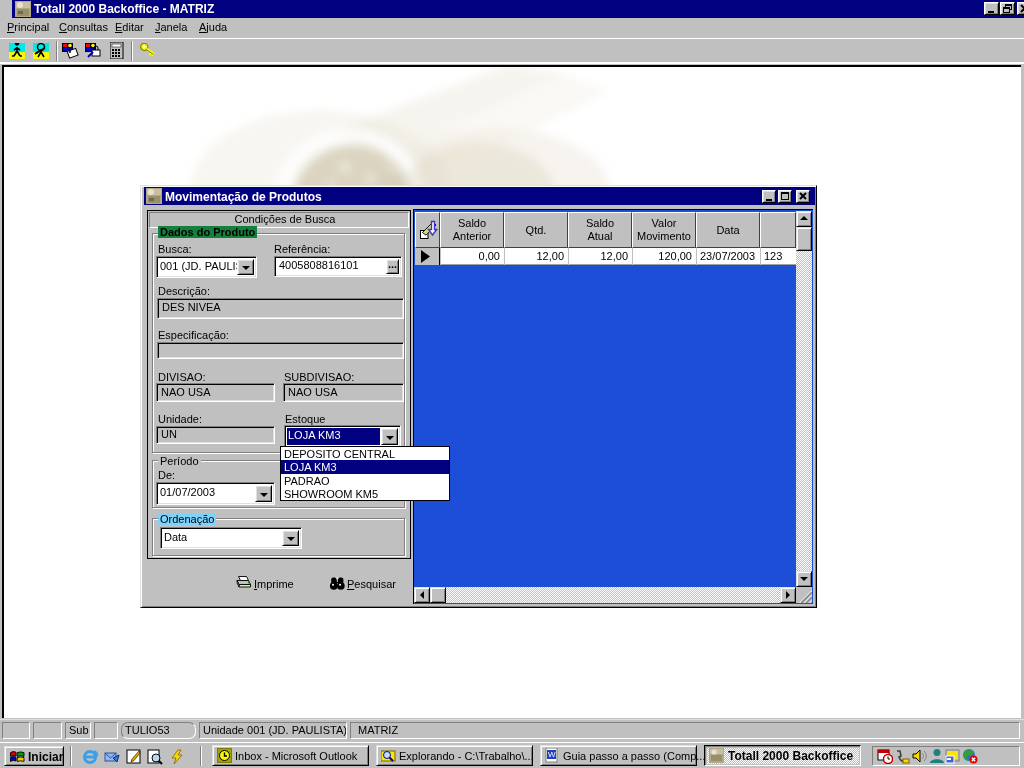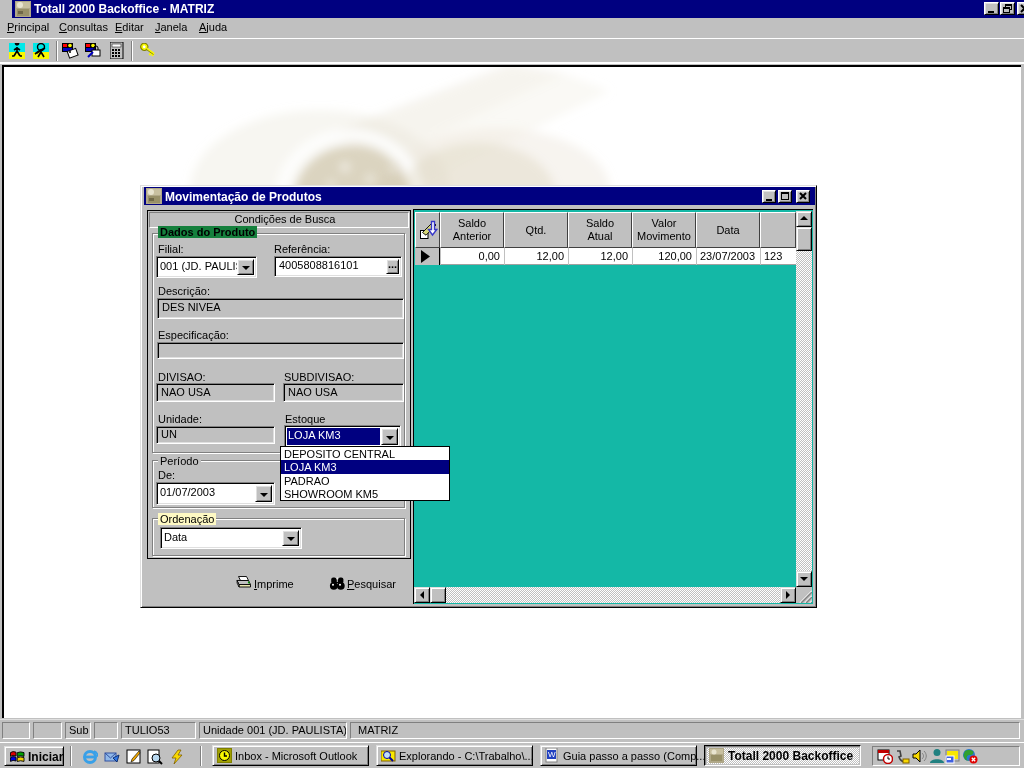--- a/index.html
+++ b/index.html
@@ -167,21 +167,21 @@
     <div class="wbtn" style="left:652px;top:3px;width:14px;height:13px;"><svg width="12" height="11">
           <path d="M3 2 L9 8 M9 2 L3 8" stroke="#000" stroke-width="2"></path>
         </svg></div>
   </div>
 
   <div class="abs" style="left:6px;top:24px;width:264px;height:349px;background:#c0c0c0;border:1px solid #000;">
     <div class="abs sunken1" style="left:1px;top:1px;width:260px;height:16px;text-align:center;padding-left:12px;">Condições de Busca</div>
 
     <div class="abs etch" style="left:4px;top:22px;width:253px;height:220px;"></div>
     <div class="lbl" style="left:10px;top:15px;background:#15803d;padding:0 2px;font-weight:bold;">Dados do Produto</div>
-    <div class="lbl" style="left:10px;top:32px;">Filial:</div>
+    <div class="lbl" style="left:10px;top:32px;">Busca:</div>
     <div class="lbl" style="left:126px;top:32px;">Referência:</div>
 
     <div class="abs edit" style="left:8px;top:45px;width:101px;height:22px;background:#fff;">
       <div class="abs" style="left:3px;top:3px;">001 (JD. PAULIS</div>
       <div class="combo-arrow" style="right:2px;top:2px;width:17px;height:16px;">
           <div class="tri-down" style="left:4px;top:6px;"></div>
         </div>
     </div>
 
     <div class="abs edit" style="left:126px;top:45px;width:128px;height:21px;background:#fff;">
@@ -221,21 +221,21 @@
     <div class="lbl" style="left:10px;top:244px;background:#c0c0c0;padding:0 2px;">Período</div>
     <div class="lbl" style="left:10px;top:258px;">De:</div>
     <div class="abs edit" style="left:8px;top:271px;width:119px;height:23px;background:#fff;">
       <div class="abs" style="left:3px;top:3px;">01/07/2003</div>
       <div class="combo-arrow" style="right:2px;top:2px;width:17px;height:17px;">
           <div class="tri-down" style="left:4px;top:7px;"></div>
         </div>
     </div>
 
     <div class="abs etch" style="left:4px;top:307px;width:253px;height:38px;"></div>
-    <div class="lbl" style="left:10px;top:302px;background:#fef9c3;padding:0 2px;">Ordenação</div>
+    <div class="lbl" style="left:10px;top:302px;background:#7dd3fc;padding:0 2px;">Ordenação</div>
     <div class="abs edit" style="left:12px;top:316px;width:142px;height:22px;background:#fff;">
       <div class="abs" style="left:3px;top:3px;">Data</div>
       <div class="combo-arrow" style="right:2px;top:2px;width:17px;height:16px;">
           <div class="tri-down" style="left:4px;top:6px;"></div>
         </div>
     </div>
   </div>
 
   <svg class="abs" style="left:93px;top:389px" width="18" height="17" viewBox="0 0 18 17">
       <path d="M4.5 1.5 L12.5 1.5 L14.5 5.5 L6.5 5.5 Z" fill="#fff" stroke="#000" stroke-width="0.9"></path>
@@ -252,21 +252,21 @@
         <rect x="2.2" y="2.5" width="5.2" height="6" rx="2"></rect>
         <rect x="9.2" y="2.5" width="5.2" height="6" rx="2"></rect>
         <rect x="6.5" y="4.5" width="3.6" height="3.5"></rect>
       </g>
       <circle cx="4" cy="9.8" r="1" fill="#fff"></circle>
       <circle cx="11" cy="9.8" r="1" fill="#fff"></circle>
       <path d="M8.3 2.5 L8.3 7" stroke="#fff" stroke-width="0.8"></path>
     </svg>
   <div class="lbl" style="left:206px;top:392px;"><u>P</u>esquisar</div>
 
-  <div class="abs" style="left:272px;top:23px;width:400px;height:395px;border:1px solid #000;border-right:none;border-bottom:none;background:#14b8a6;">
+  <div class="abs" style="left:272px;top:23px;width:400px;height:395px;border:1px solid #000;border-right:none;border-bottom:none;background:#1d4ed8;">
 
     <div class="ghc" style="left:1px;top:1px;width:25px;">
       <svg class="abs" style="left:3px;top:6px" width="19" height="20" viewBox="0 0 19 20">
           <rect x="1.5" y="11.5" width="7.5" height="8" fill="#fff" stroke="#000"></rect>
           <path d="M3.5 13.5 L12 5 L15 8 L7 16.2 Z" fill="#d8d878" stroke="#000" stroke-width="0.9"></path>
           <path d="M12 5 L14 3 L17 6 L15 8 Z" fill="#f0f0a0" stroke="#000" stroke-width="0.9"></path>
           <path d="M10.5 3.5 h3 v8 h2.3 L11.5 17 L7.5 11.5 h3 z" fill="#fff" stroke="#3838c8" stroke-width="1.4" transform="translate(2,-1)"></path>
         </svg>
     </div>
     <div class="ghc" style="left:26px;top:1px;width:64px;">Saldo<br>Anterior</div>
@@ -329,21 +329,21 @@
   <div style="height:14px;padding:1px 0 0 3px;background:#000080;color:#fff;white-space:nowrap;">LOJA KM3</div>
   <div style="height:13px;padding:1px 0 0 3px;white-space:nowrap;">PADRAO</div>
   <div style="height:13px;padding:1px 0 0 3px;white-space:nowrap;">SHOWROOM KM5</div>
 </div>
 
 <div class="abs" style="left:0;top:719px;width:1024px;height:23px;background:#c0c0c0;border-top:1px solid #dfdfdf;">
   <div class="abs sunken1" style="left:2px;top:2px;width:28px;height:17px;"></div>
   <div class="abs sunken1" style="left:33px;top:2px;width:29px;height:17px;"></div>
   <div class="abs sunken1" style="left:65px;top:2px;width:26px;height:17px;padding:1px 3px;">Sub</div>
   <div class="abs sunken1" style="left:94px;top:2px;width:24px;height:17px;"></div>
-  <div class="abs sunken1" style="left:121px;top:2px;width:75px;height:17px;padding:1px 3px;">TULIO53</div>
+  <div class="abs sunken1" style="left:121px;top:2px;width:75px;height:17px;padding:1px 3px;border-radius:7px;">TULIO53</div>
   <div class="abs sunken1" style="left:199px;top:2px;width:148px;height:17px;padding:1px 3px;">Unidade 001 (JD. PAULISTA)</div>
   <div class="abs sunken1" style="left:350px;top:2px;width:670px;height:17px;padding:1px 7px;">MATRIZ</div>
 </div>
 
 <div class="abs" style="left:0;top:742px;width:1024px;height:26px;background:#c0c0c0;border-top:1px solid #fff;">
   <div class="abs raised" style="left:4px;top:3px;width:60px;height:20px;">
     <svg class="abs" style="left:4px;top:2px" width="17" height="15" viewBox="0 0 17 15">
         <g stroke="#000" stroke-width="0.9">
           <path d="M1.5 3.6 Q4 1.8 7 3.2 L7 7 Q4 5.6 1.5 7.4 Z" fill="#e00000"></path>
           <path d="M8.2 3.7 Q11.5 2.2 15 3.6 L15 7.4 Q11.5 6 8.2 7.5 Z" fill="#00a000"></path>

